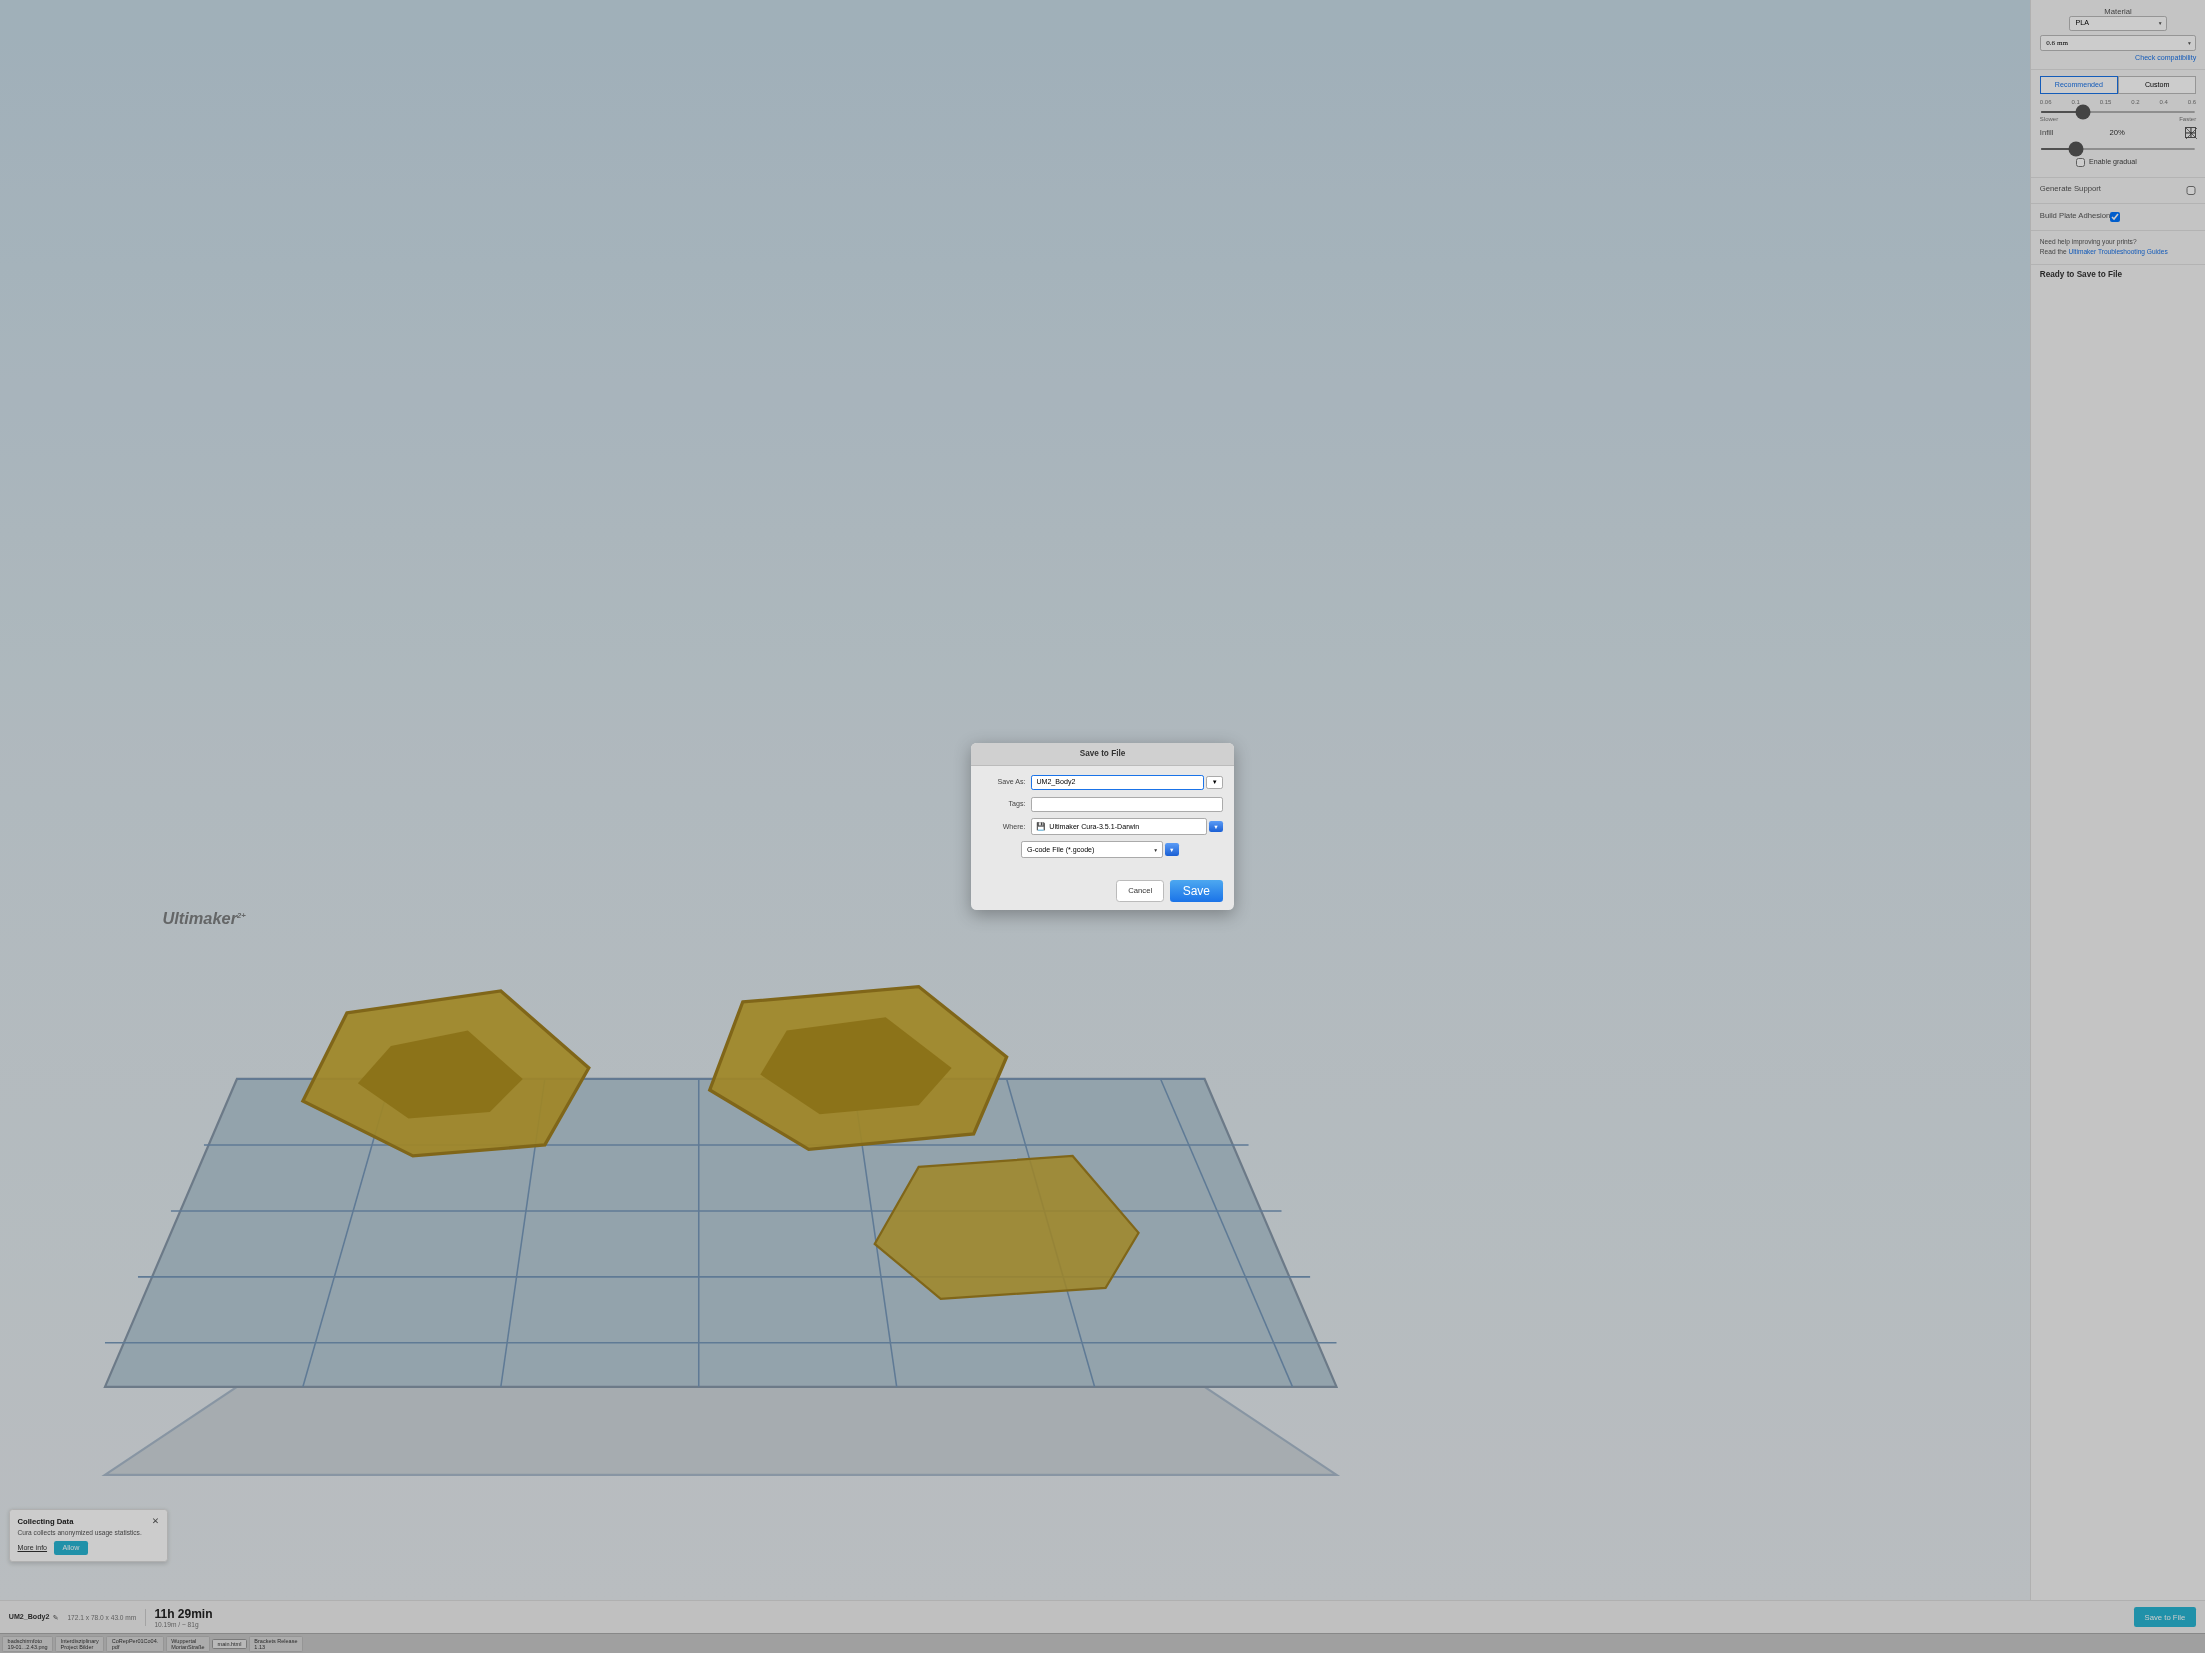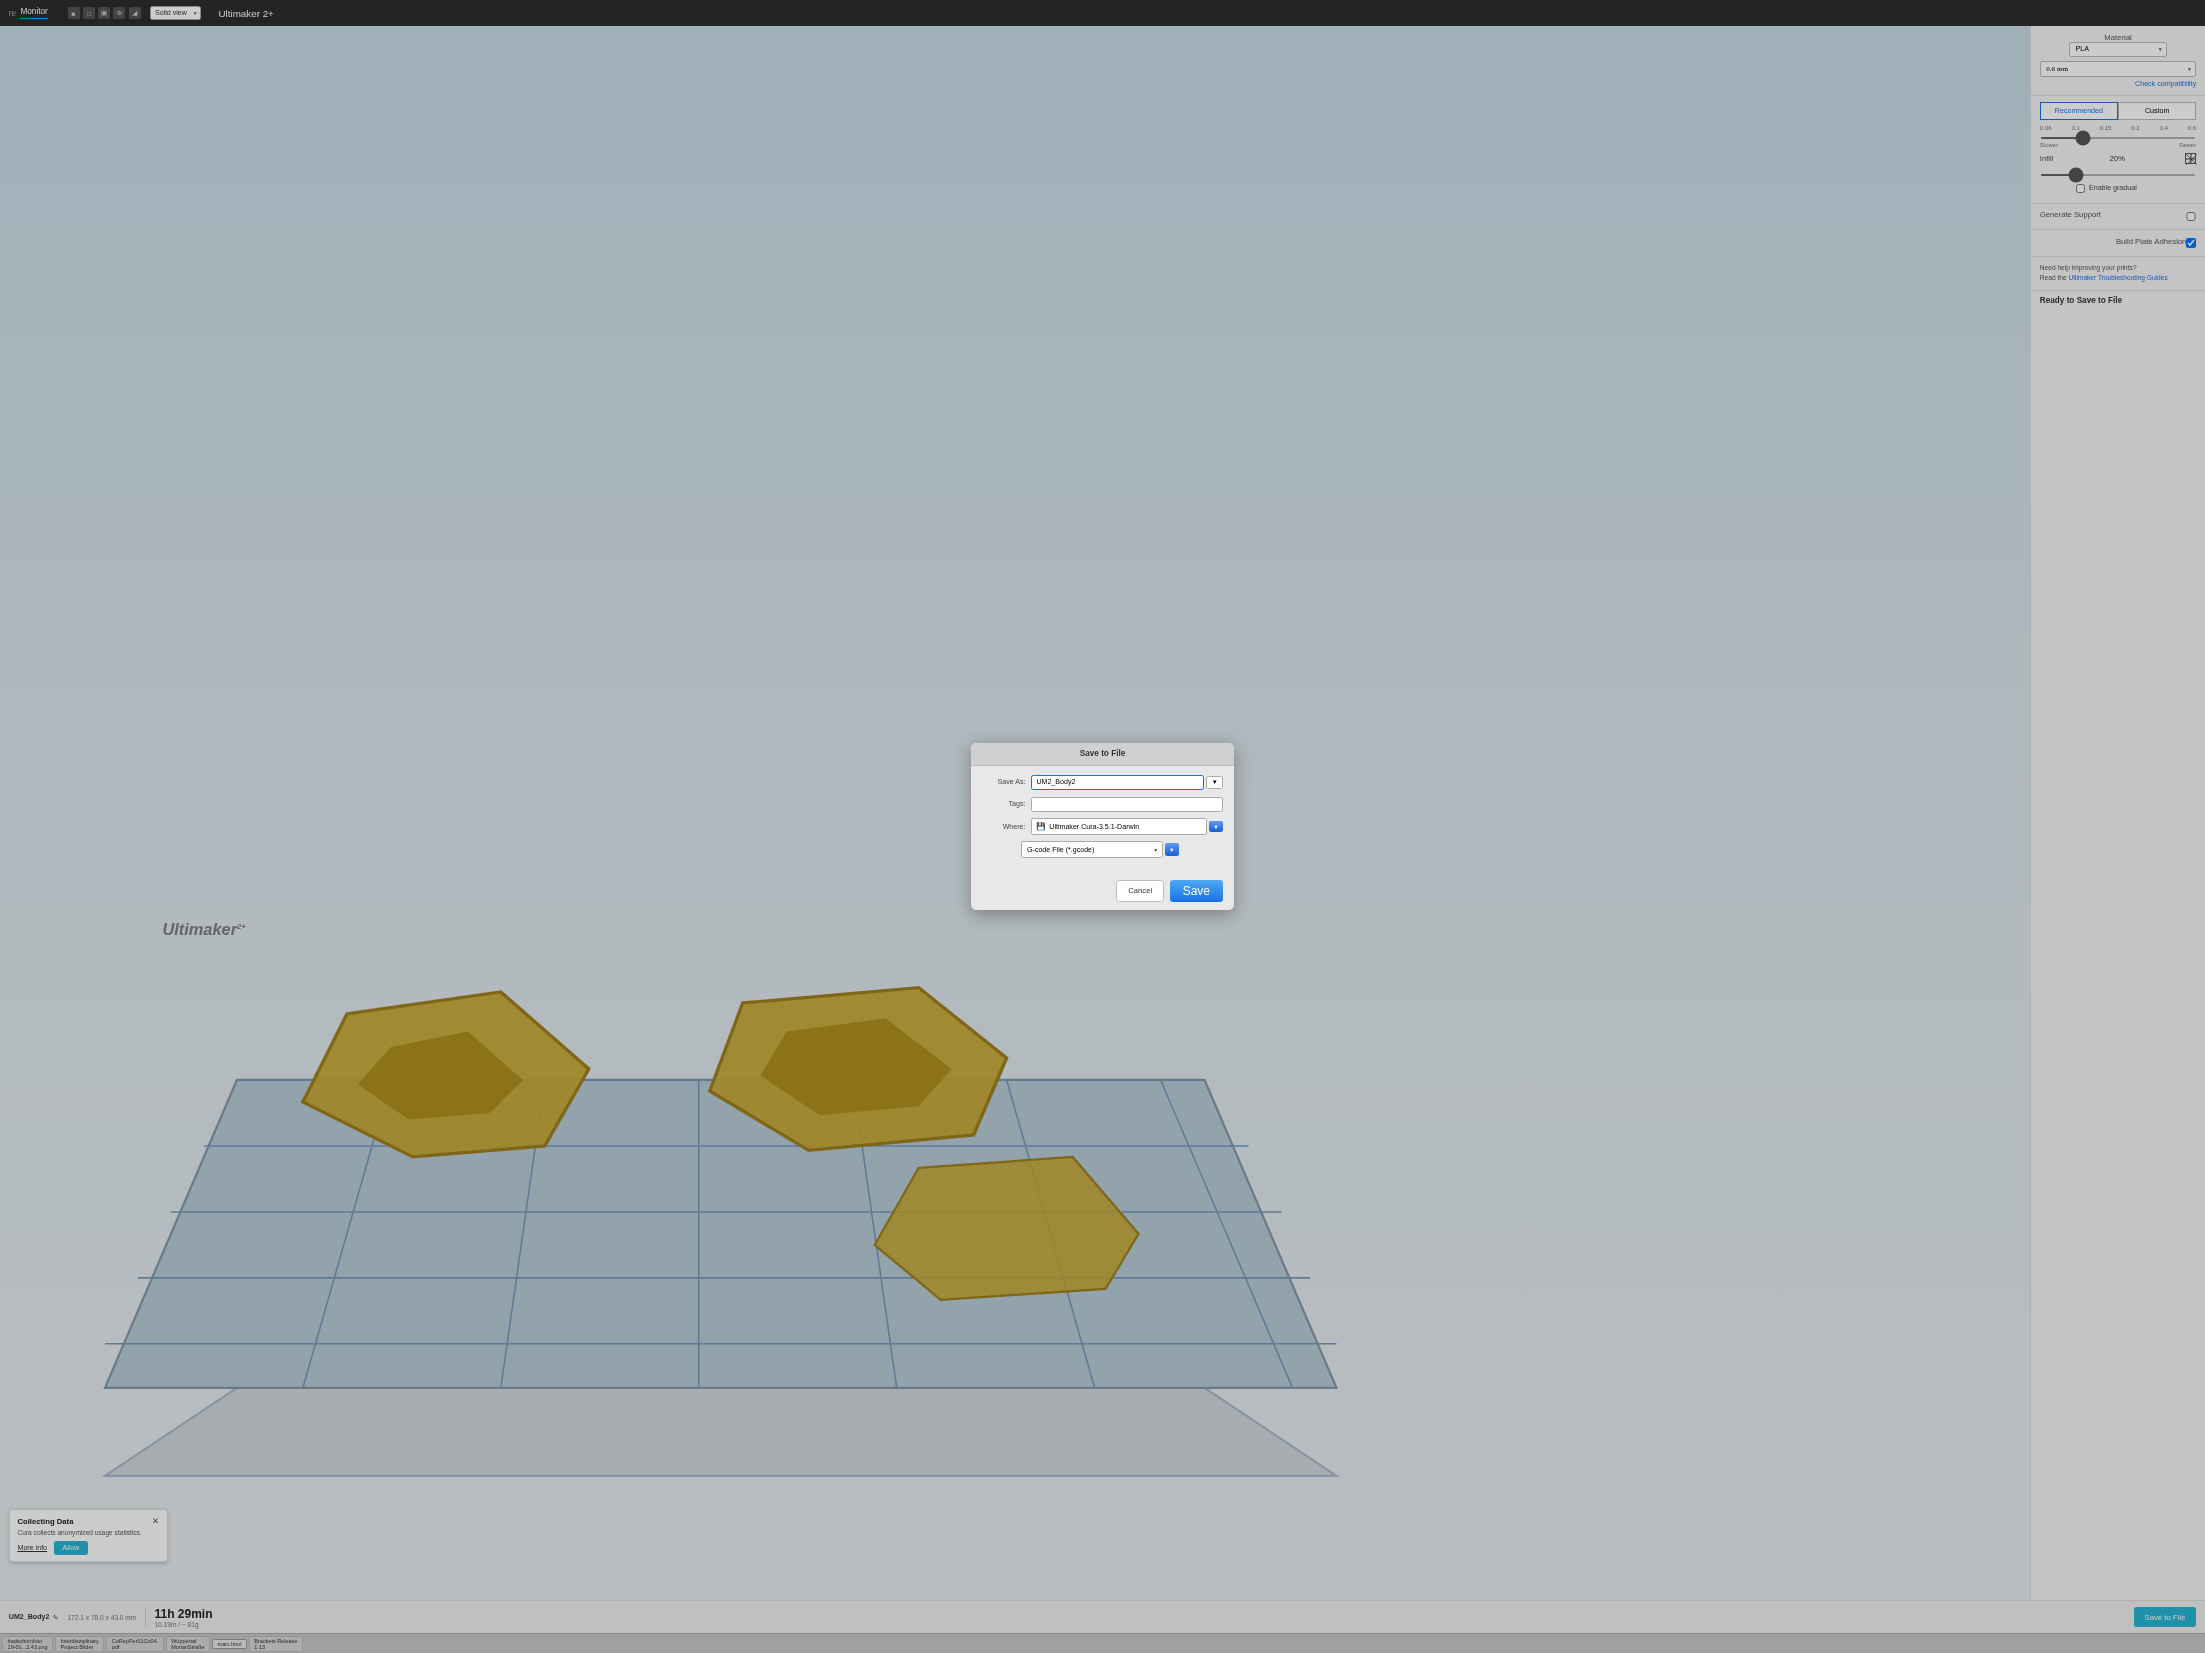--- a/index.html
+++ b/index.html
@@ -668,42 +668,20 @@
       height: 1.1px;
       top: 50%;
       transform: translateY(-50%);
     }
   </style>
 </head>
 <body>
 
 <div class="app-window">
 
-  <div class="top-bar">
-    <div class="top-bar-left">
-      <span class="nav-label">re</span>
-      <span class="monitor-label">Monitor</span>
-    </div>
-
-    <div class="view-icons">
-      <div class="view-icon">■</div>
-      <div class="view-icon">□</div>
-      <div class="view-icon">▣</div>
-      <div class="view-icon">⊛</div>
-      <div class="view-icon">◢</div>
-    </div>
-
-    <div class="solid-view-wrap">
-      <select class="solid-view-dropdown">
-        <option>Solid view</option>
-      </select>
-    </div>
-
-    <span class="printer-name">Ultimaker 2+</span>
-  </div>
 
   <div class="main-content">
 
     <div class="viewport">
 
       <div style="position:absolute; bottom:42%; left:8%; font-size:16.4px; font-style:italic; color:#666; font-weight:700; opacity:0.8;">
         <span>Ultimaker</span><sup style="font-size:7.7px;">2+</sup>
       </div>
 
       <div class="bed-svg-container">
@@ -817,21 +795,21 @@
       </div>
 
       <div class="panel-section">
         <div style="display:flex; align-items:center; justify-content:space-between;">
           <span class="section-label">Generate Support</span>
           <input type="checkbox" style="width: 9.8px; height: 9.8px;">
         </div>
       </div>
 
       <div class="panel-section">
-        <div style="display:flex; align-items:center; justify-content:flex-end;">
+        <div style="display:flex; align-items:center; justify-content:flex-start;">
           <span class="section-label">Build Plate Adhesion</span>
           <input type="checkbox" checked="" style="width: 9.8px; height: 9.8px;">
         </div>
       </div>
 
       <div class="panel-section">
         <p class="help-text">
           <span>Need help improving your prints?</span><br>
           <span>Read the </span>
           <a class="help-link">Ultimaker Troubleshooting Guides</a>

